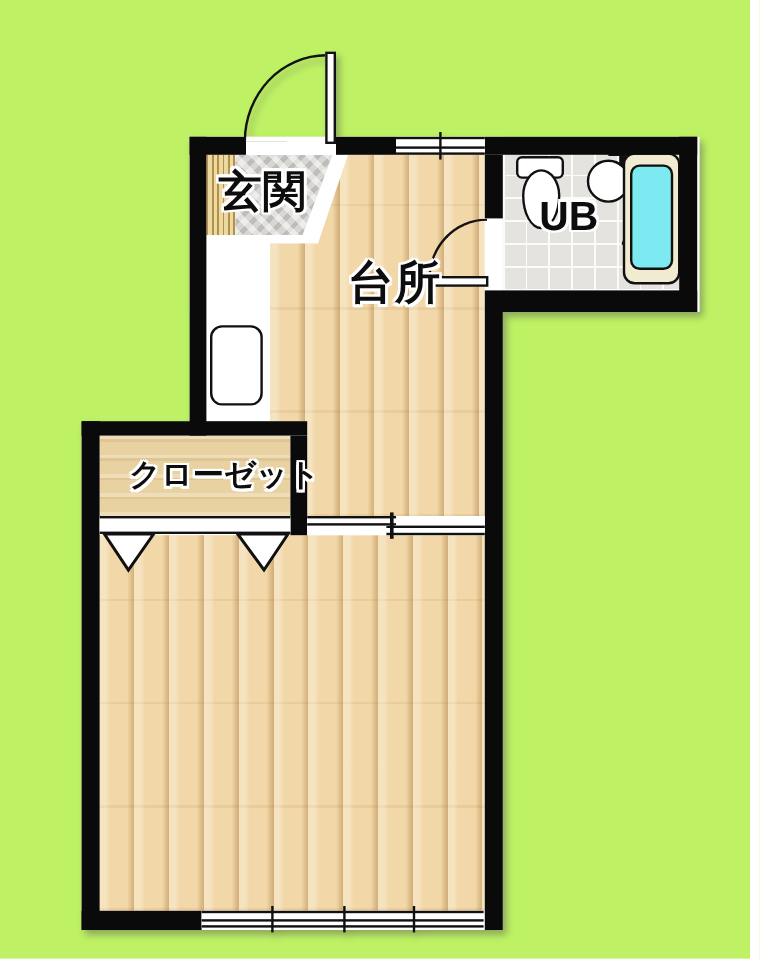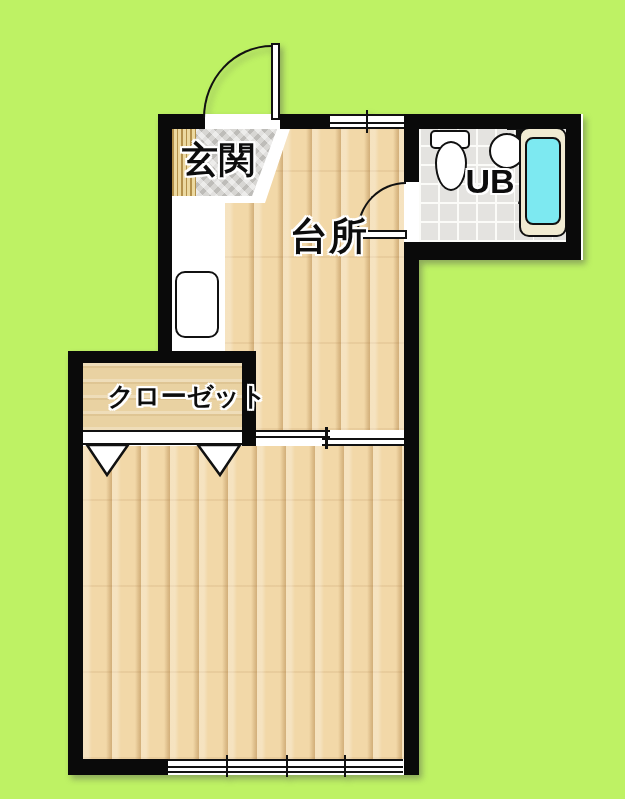--- a/index.html
+++ b/index.html
@@ -119,17 +119,17 @@
     <div class="abs fixture" style="left:175px;top:271px;width:44px;height:67px;border-radius:10px;"></div>
 
     <div class="abs arc" style="left:203px;top:45px;width:69px;height:73px;"></div>
     <div class="abs leaf" style="left:271px;top:43px;width:9px;height:77px;"></div>
 
     <div class="abs arc" style="left:357px;top:182px;width:49px;height:50px;"></div>
     <div class="abs leaf" style="left:356px;top:230px;width:51px;height:9px;"></div>
 
     <div class="label" style="left:219px;top:160px;font-size:36px;">玄関</div>
     <div class="label" style="left:329px;top:236px;font-size:38px;">台所</div>
-    <div class="label" style="left:490px;top:181px;font-size:34px;letter-spacing:0;">UB</div>
+    <div class="label" style="left:474px;top:181px;font-size:34px;letter-spacing:0;">UB</div>
     <div class="label" style="left:163px;top:396px;font-size:26px;letter-spacing:0;padding-left:48px;">クローゼット</div>
 
   </div>
 </div>
 
 </body></html>

